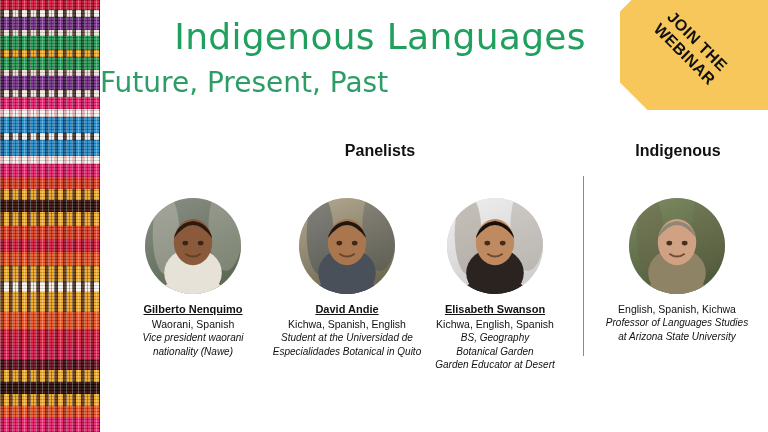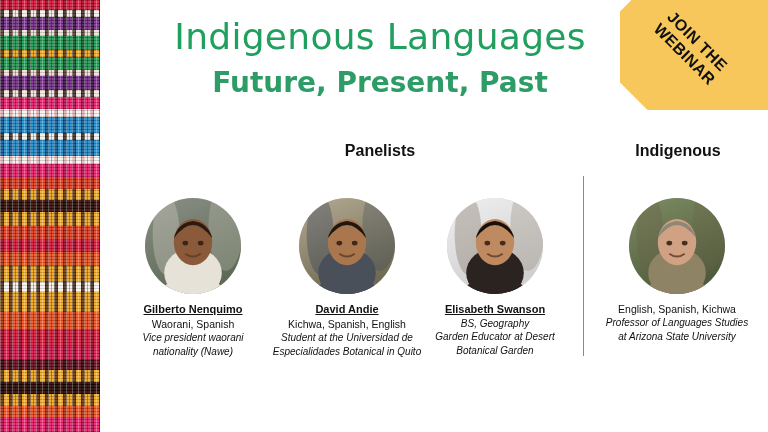--- a/index.html
+++ b/index.html
@@ -105,24 +105,23 @@
     color: #20A05E;
     font-size: 36px;
     font-weight: normal;
     letter-spacing: 0.3px;
     font-family: "DejaVu Sans", sans-serif;
   }
   #subtitle {
     position: absolute;
     left: 100px; top: 66px;
     width: 560px;
-    text-align: center;
     color: #2E9C66;
     font-size: 28px;
-    font-weight: bold;
+    font-weight: normal;
     font-family: "DejaVu Sans", sans-serif;
   }
 
   
   .section-head {
     position: absolute;
     font-size: 16px;
     font-weight: bold;
     color: #111111;
     text-align: center;
@@ -302,23 +301,24 @@
     <path d="M10 100 Q50 62 90 100 Z" fill="#2a2320"></path>
     <ellipse cx="50" cy="78" rx="30" ry="26" fill="#2a2320"></ellipse>
     <ellipse cx="50" cy="46" rx="20" ry="24" fill="#c08a60"></ellipse>
     <path d="M30 42 Q50 14 70 42 Q66 26 50 24 Q34 26 30 42 Z" fill="#16100c"></path>
     <ellipse cx="42" cy="47" rx="3" ry="2.4" fill="#2a1c14" opacity="0.85"></ellipse>
     <ellipse cx="58" cy="47" rx="3" ry="2.4" fill="#2a1c14" opacity="0.85"></ellipse>
     <path d="M42 58 Q50 64 58 58" stroke="#5d3826" stroke-width="2" fill="none" opacity="0.8"></path>
   </svg>
         </div>
         <div class="pname">Elisabeth Swanson</div>
+        <div class="plangs">Kichwa, English, Spanish</div>
         <div class="prole">BS, Geography</div>
+        <div class="prole">Botanical Garden</div>
         <div class="prole">Garden Educator at Desert</div>
-        <div class="prole">Botanical Garden</div>
       </div>
       <div class="person" style="left: 602px; top: 198px;">
         <div class="photo">
   <svg viewBox="0 0 100 100" preserveAspectRatio="xMidYMid slice" aria-hidden="true">
     <defs>
       <linearGradient id="bg3" x1="0" y1="0" x2="0.4" y2="1">
         <stop offset="0%" stop-color="#7e8c63"></stop>
         <stop offset="100%" stop-color="#4f5c3c"></stop>
       </linearGradient>
     </defs>

